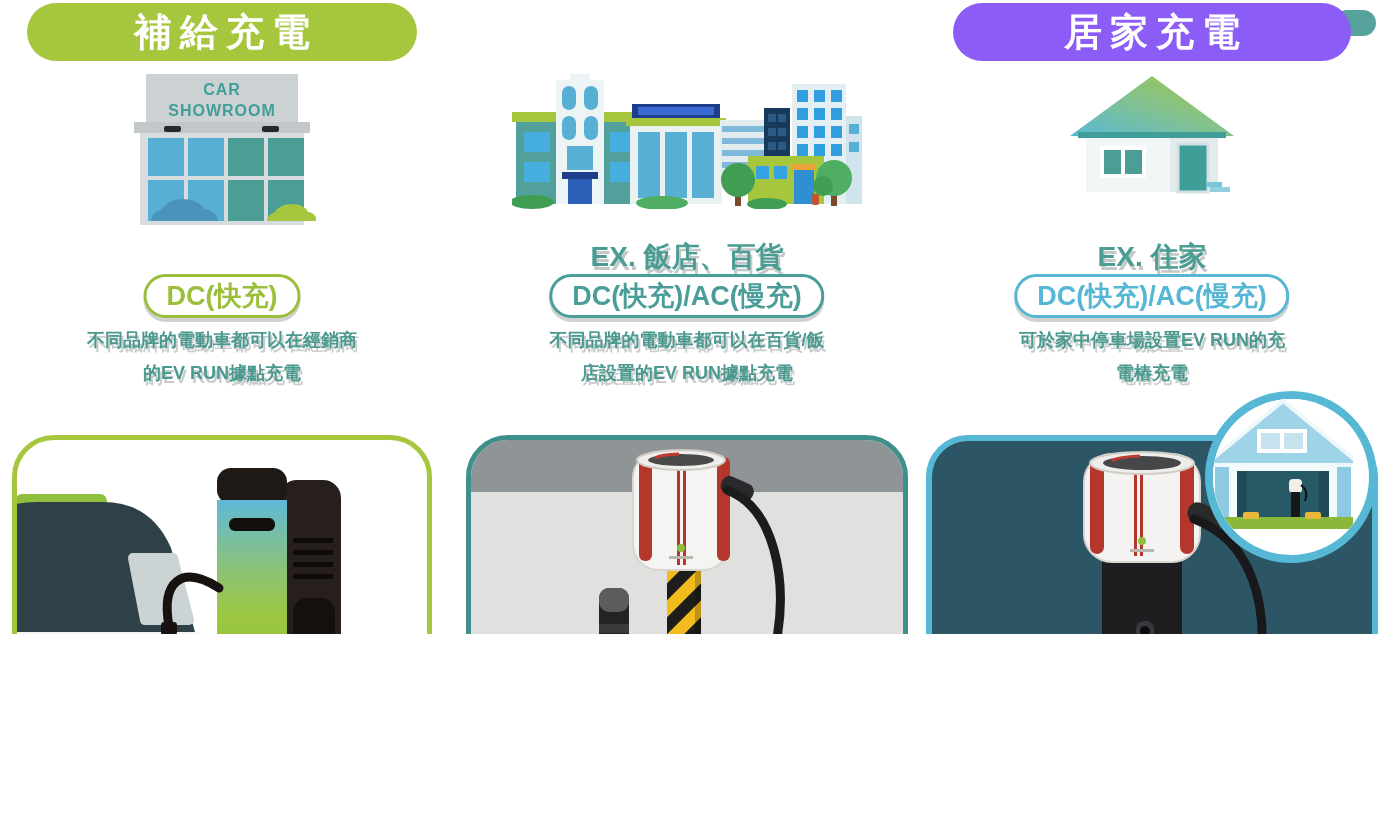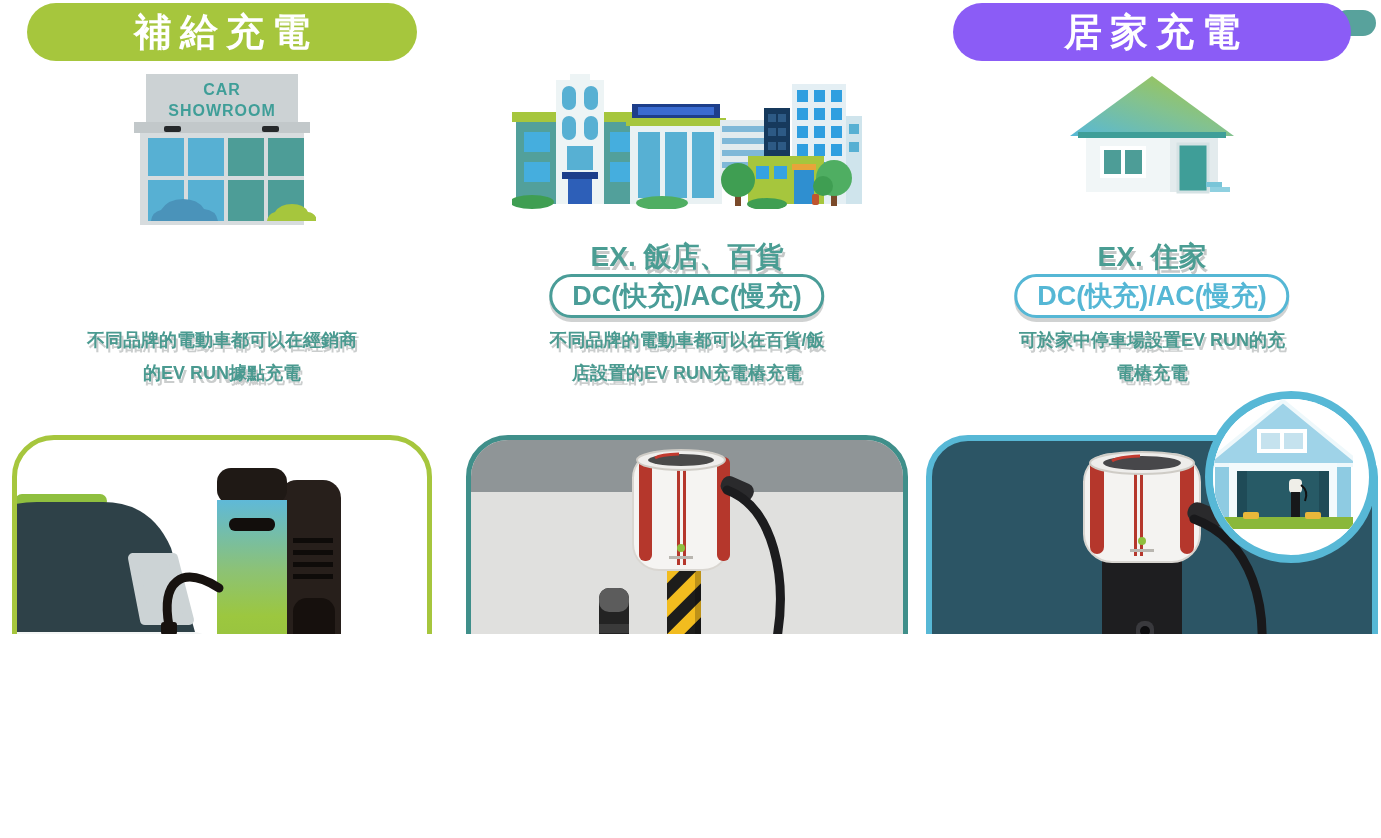--- a/index.html
+++ b/index.html
@@ -73,20 +73,23 @@
         <rect x="140" y="64" width="36" height="38" fill="#4d9d97"></rect>
         <rect x="20" y="106" width="36" height="41" fill="#57b0d3"></rect>
         <rect x="60" y="106" width="36" height="41" fill="#57b0d3"></rect>
         <rect x="100" y="106" width="36" height="41" fill="#4d9d97"></rect>
         <rect x="140" y="106" width="36" height="41" fill="#4d9d97"></rect>
         <path d="M23,147 q1,-9 10,-11 q7,-11 22,-11 q15,0 21,10 q12,1 14,12 z" fill="#4a93ba"></path>
         <path d="M139,147 q1,-7 8,-9 q5,-8 17,-8 q12,0 16,8 q8,1 9,9 z" fill="#a6c63d"></path>
       </svg>
     </div>
 
+    <div class="badge">
+      <span>DC(快充)</span>
+    </div>
     <p class="desc">
       <span>不同品牌的電動車都可以在經銷商</span><br>
       <span>的EV RUN據點充電</span>
     </p>
 
     <div class="photo">
       <svg width="410" height="402" viewBox="0 0 410 402">
         <defs>
           <linearGradient id="chgrad" x1="0" y1="0" x2="0" y2="1">
             <stop offset="0" stop-color="#5fb9d8"></stop>
@@ -222,21 +225,21 @@
         <ellipse cx="255" cy="130" rx="20" ry="6" fill="#3f9e52"></ellipse>
       </svg>
     </div>
 
     <div class="example">EX. 飯店、百貨</div>
     <div class="badge">
       <span>DC(快充)/AC(慢充)</span>
     </div>
     <p class="desc">
       <span>不同品牌的電動車都可以在百貨/飯</span><br>
-      <span>店設置的EV RUN充電樁充電</span>
+      <span>店設置的EV RUN據點充電</span>
     </p>
 
     <div class="photo">
       <svg width="432" height="404" viewBox="0 0 432 404">
         <defs>
           <pattern id="hz" width="24" height="24" patternUnits="userSpaceOnUse" patternTransform="rotate(45)">
             <rect width="24" height="24" fill="#f2bc1f"></rect>
             <rect width="12" height="24" fill="#1d1d1b"></rect>
           </pattern>
         </defs>

